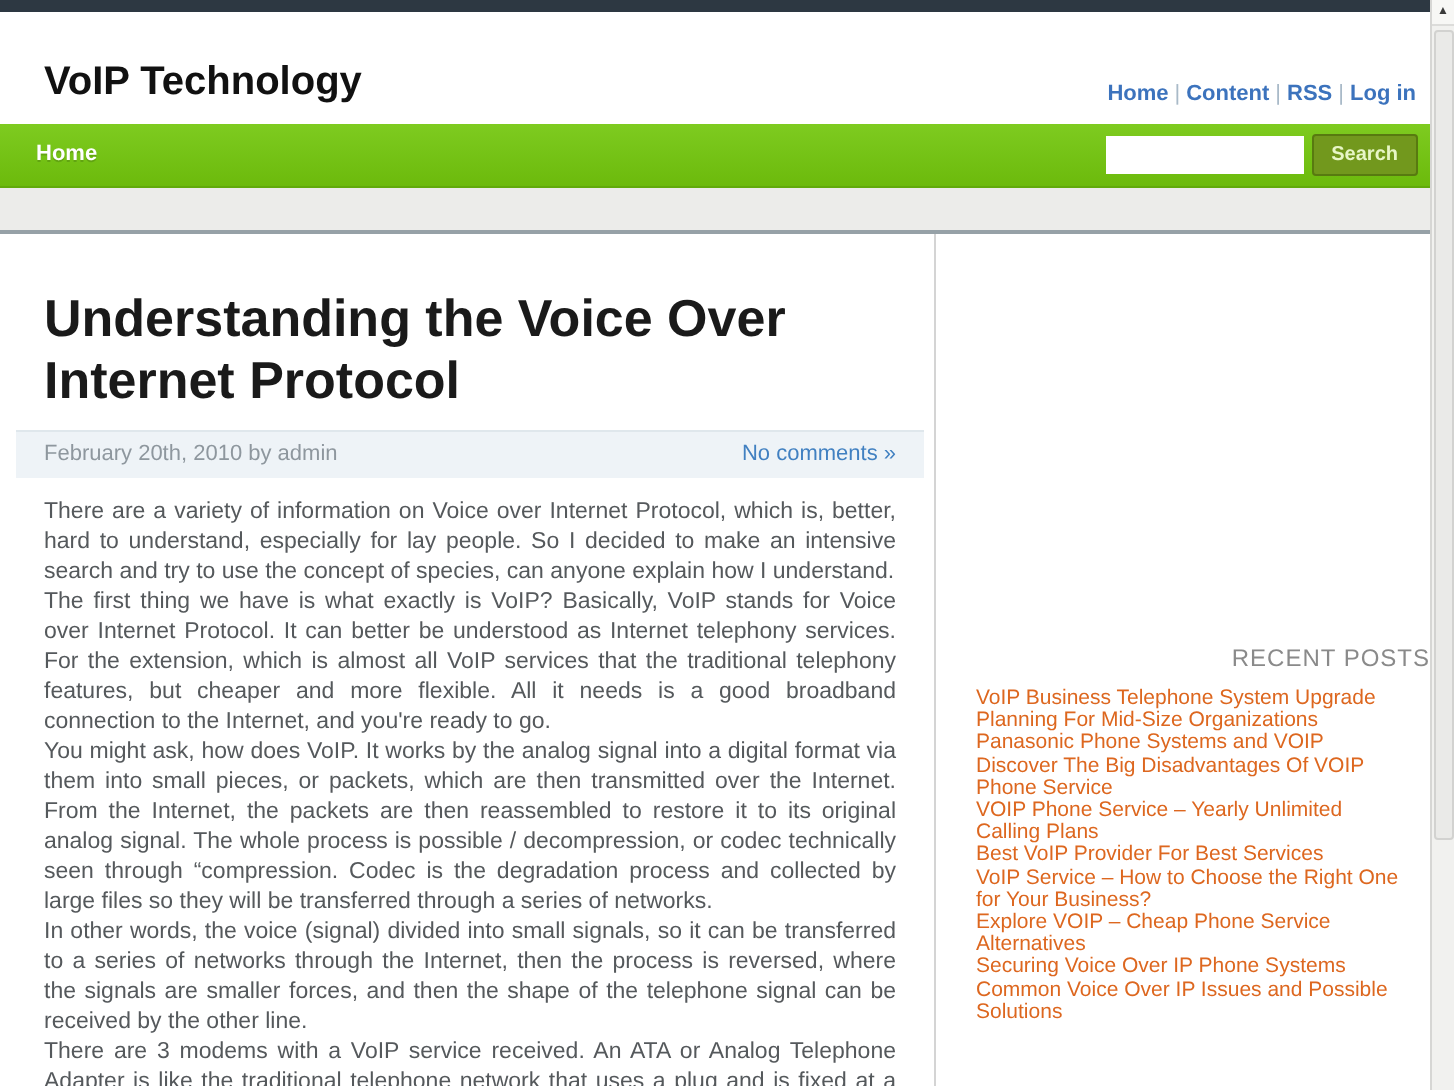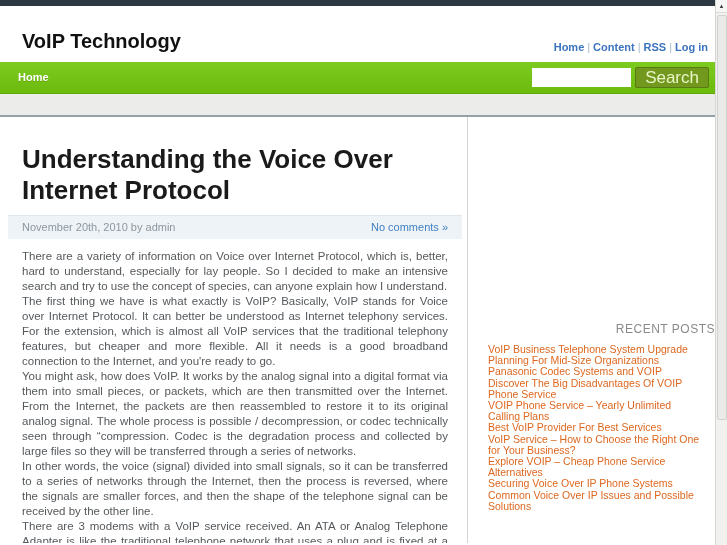--- a/index.html
+++ b/index.html
@@ -38,21 +38,21 @@
   .nav-item:first-child { padding-left:18px; }
   .nav-item + .nav-item { border-left:1px solid rgba(255,255,255,0.35); }
   .search-area { position:absolute; right:6px; top:5px; height:21px; display:flex; align-items:center; }
   .search-input {
     width:99px; height:19px; border:none; background:#ffffff; padding:0 4px;
     font-size:11px; outline:none;
   }
   .search-button {
     margin-left:4px; height:21px; padding:0 9px;
     background:#72981d; border:1px solid #587a10; border-radius:2px;
-    color:#e8f6c7; font-size:17px; font-weight:normal; cursor:pointer;
+    color:#e8f6c7; font-size:10px; font-weight:bold; cursor:pointer;
     font-family:"Liberation Sans", sans-serif;
   }
 
   
   .gray-band { height:23px; background:#ececea; border-bottom:2px solid #96a1a7; }
 
   
   .content { position:relative; height:426px; background:#ffffff; overflow:hidden; }
   .main { position:absolute; left:8px; top:0; width:454px; }
   .post-title {
@@ -123,38 +123,38 @@
   </div>
 
   <div class="gray-band"></div>
 
   <div class="content">
 
     <div class="main">
       <h1 class="post-title">Understanding the Voice Over Internet Protocol</h1>
       <div class="post-meta">
         <a href="#" class="comments-link">No comments »</a>
-        <span>November 20th, 2010 by admin</span>
+        <span>February 20th, 2010 by admin</span>
       </div>
       <div class="post-body">
         <p>There are a variety of information on Voice over Internet Protocol, which is, better, hard to understand, especially for lay people. So I decided to make an intensive search and try to use the concept of species, can anyone explain how I understand.</p>
         <p>The first thing we have is what exactly is VoIP? Basically, VoIP stands for Voice over Internet Protocol. It can better be understood as Internet telephony services. For the extension, which is almost all VoIP services that the traditional telephony features, but cheaper and more flexible. All it needs is a good broadband connection to the Internet, and you're ready to go.</p>
         <p>You might ask, how does VoIP. It works by the analog signal into a digital format via them into small pieces, or packets, which are then transmitted over the Internet. From the Internet, the packets are then reassembled to restore it to its original analog signal. The whole process is possible / decompression, or codec technically seen through “compression. Codec is the degradation process and collected by large files so they will be transferred through a series of networks.</p>
         <p>In other words, the voice (signal) divided into small signals, so it can be transferred to a series of networks through the Internet, then the process is reversed, where the signals are smaller forces, and then the shape of the telephone signal can be received by the other line.</p>
         <p>There are 3 modems with a VoIP service received. An ATA or Analog Telephone Adapter is like the traditional telephone network that uses a plug and is fixed at a point, is the difference that the Internet, in which the ATA is connected uses.</p>
 
       </div>
     </div>
 
     <div class="v-divider"></div>
 
     <div class="sidebar">
       <h2 class="recent-heading">RECENT POSTS</h2>
       <a href="#" class="recent-link">VoIP Business Telephone System Upgrade Planning For Mid-Size Organizations</a>
-      <a href="#" class="recent-link">Panasonic Codec Systems and VOIP</a>
+      <a href="#" class="recent-link">Panasonic Phone Systems and VOIP</a>
       <a href="#" class="recent-link">Discover The Big Disadvantages Of VOIP Phone Service</a>
       <a href="#" class="recent-link">VOIP Phone Service – Yearly Unlimited Calling Plans</a>
       <a href="#" class="recent-link">Best VoIP Provider For Best Services</a>
       <a href="#" class="recent-link">VoIP Service – How to Choose the Right One for Your Business?</a>
       <a href="#" class="recent-link">Explore VOIP – Cheap Phone Service Alternatives</a>
       <a href="#" class="recent-link">Securing Voice Over IP Phone Systems</a>
       <a href="#" class="recent-link">Common Voice Over IP Issues and Possible Solutions</a>
 
     </div>
 

